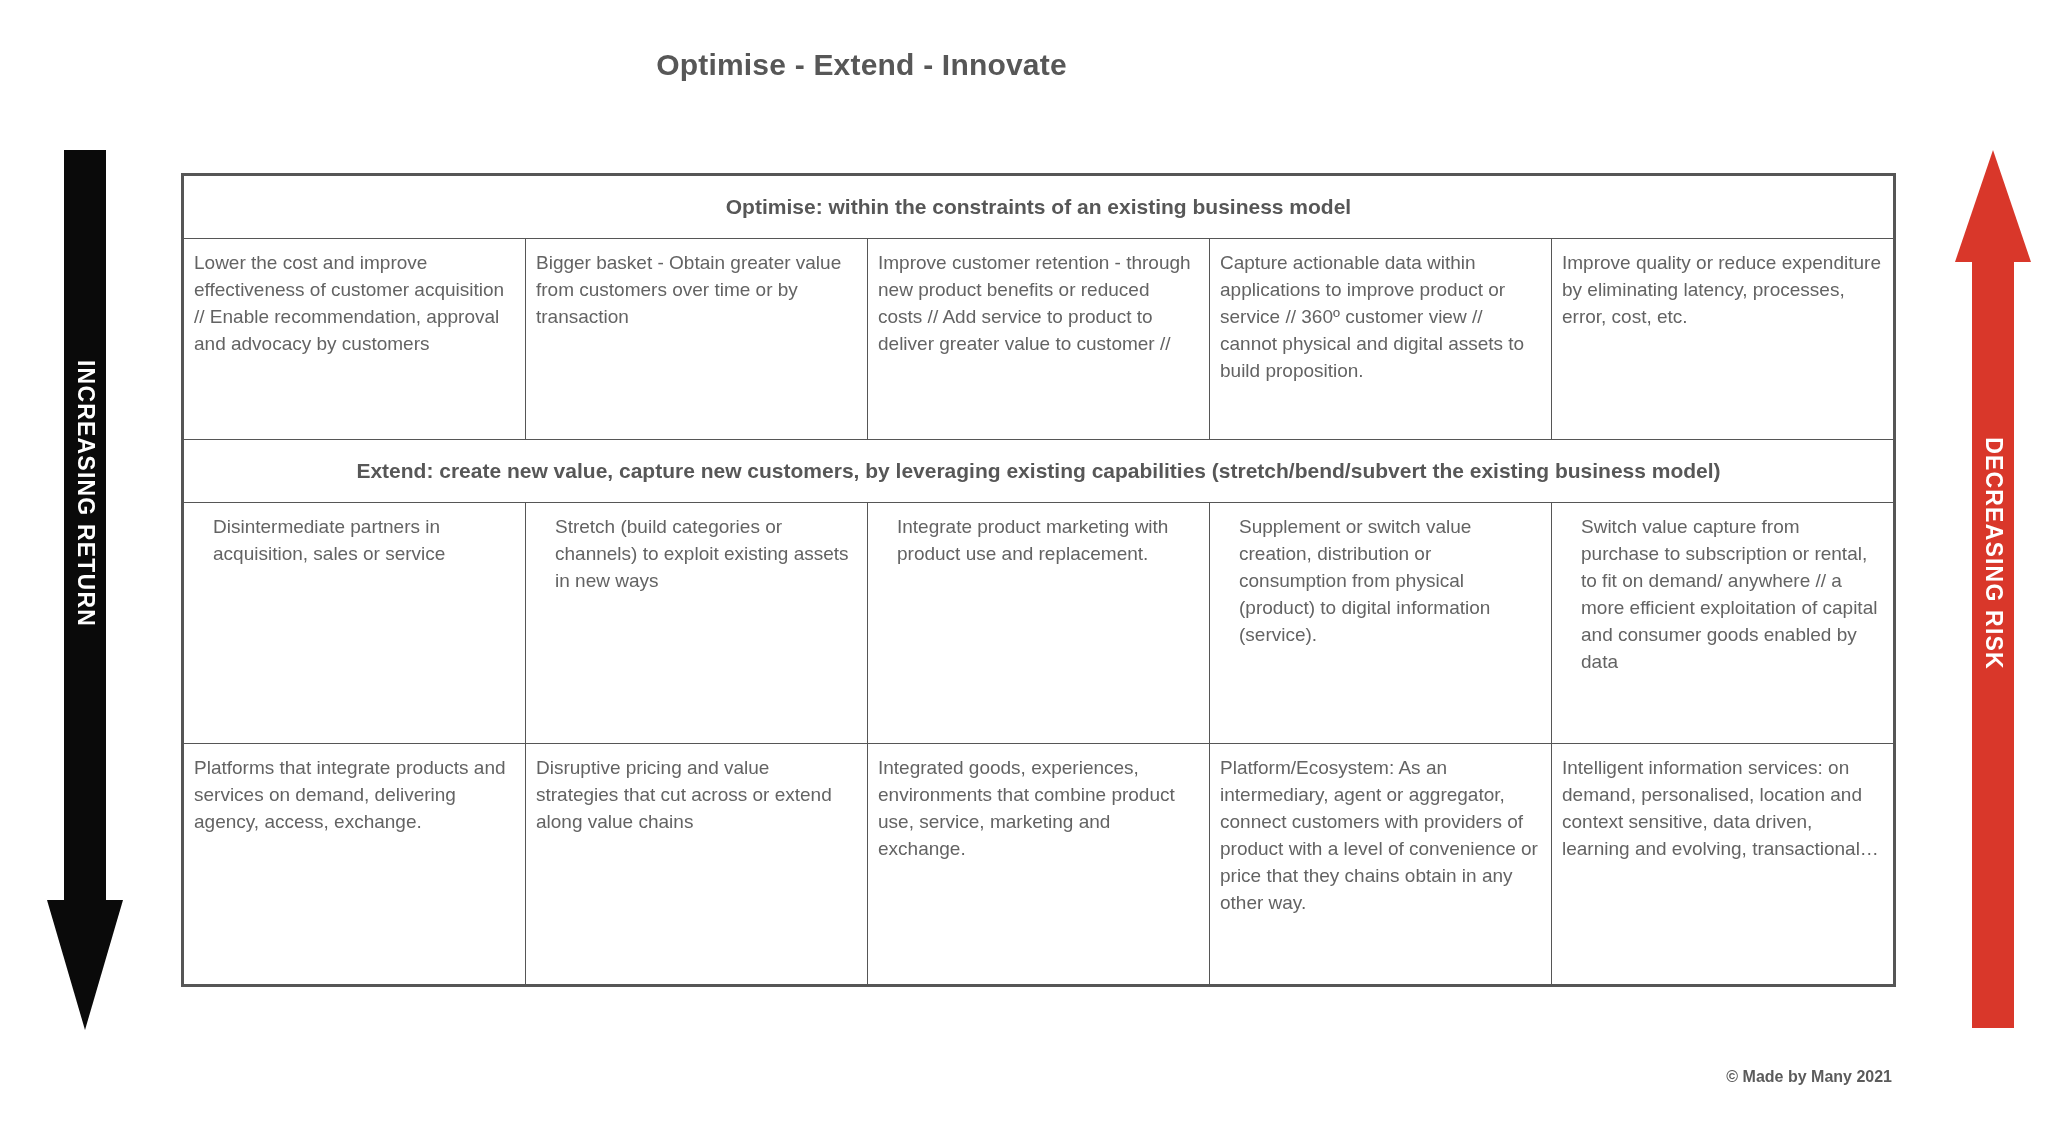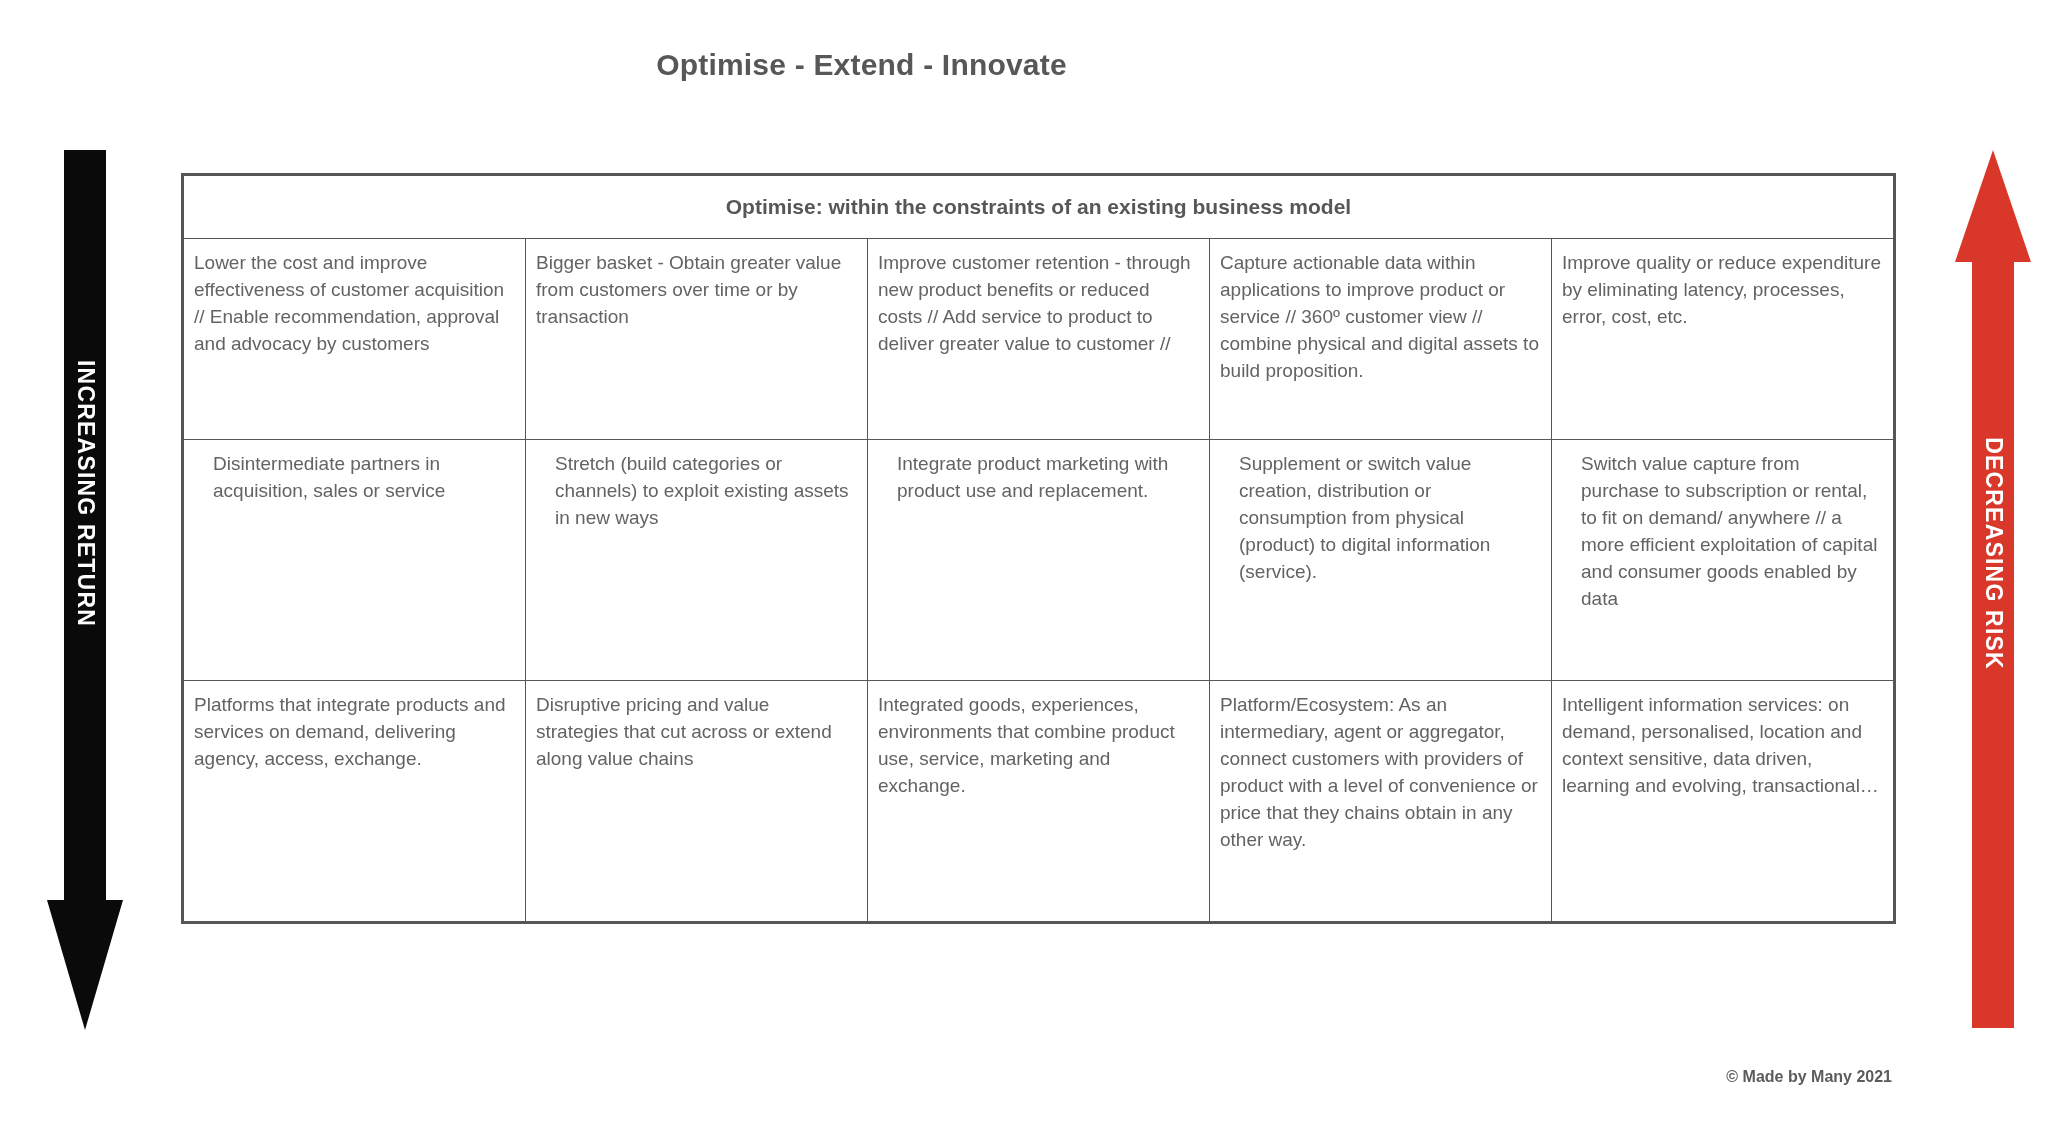--- a/index.html
+++ b/index.html
@@ -179,24 +179,27 @@
   <table>
     <tbody>
 
       <tr>
         <td class="band-header" colspan="5">Optimise: within the constraints of an existing business model</td>
       </tr>
       <tr class="row-opt">
         <td class="cell">Lower the cost and improve effectiveness of customer acquisition // Enable recommendation, approval and advocacy by customers</td>
         <td class="cell">Bigger basket - Obtain greater value from customers over time or by transaction</td>
         <td class="cell">Improve customer retention - through new product benefits or reduced costs // Add service to product to deliver greater value to customer //</td>
-        <td class="cell">Capture actionable data within applications to improve product or service // 360º customer view // combine physical and digital assets to build proposition.</td>
+        <td class="cell">Capture actionable data within applications to improve product or service // 360º customer view // cannot physical and digital assets to build proposition.</td>
         <td class="cell">Improve quality or reduce expenditure by eliminating latency, processes, error,  cost, etc.</td>
       </tr>
 
+      <tr>
+        <td class="band-header" colspan="5">Extend: create new value, capture new customers, by leveraging existing capabilities (stretch/bend/subvert the existing business model)</td>
+      </tr>
       <tr class="row-ext">
         <td class="cell">Disintermediate partners in acquisition, sales or service</td>
         <td class="cell">Stretch (build categories or channels) to exploit existing assets in new ways</td>
         <td class="cell">Integrate product marketing with product use and replacement.</td>
         <td class="cell">Supplement or switch value creation, distribution or consumption from physical (product) to digital information (service).</td>
         <td class="cell">Switch value capture from purchase to subscription or rental, to fit on demand/ anywhere // a more efficient exploitation of capital and consumer goods enabled by data</td>
       </tr>
 
       <tr class="row-inn">
         <td class="cell">Platforms that integrate products and services on demand, delivering agency, access, exchange.</td>

